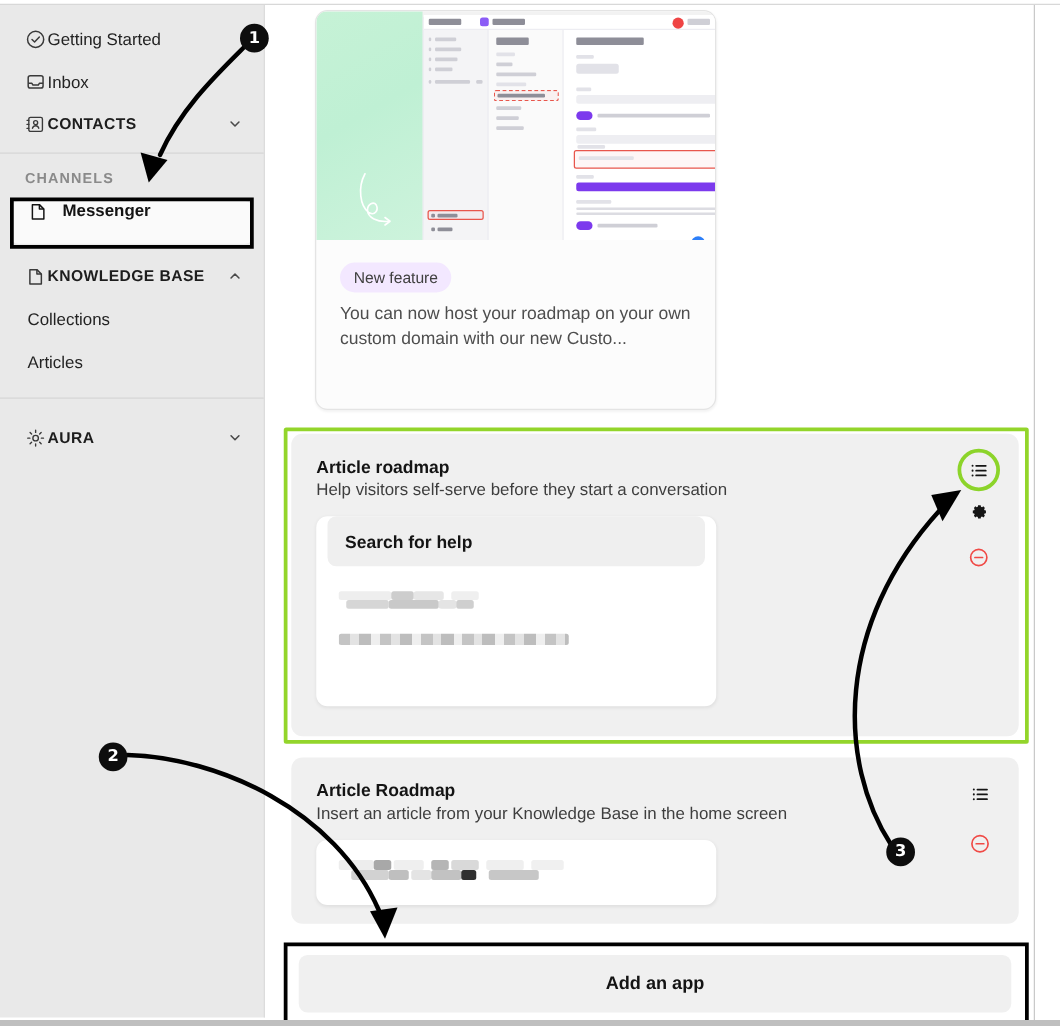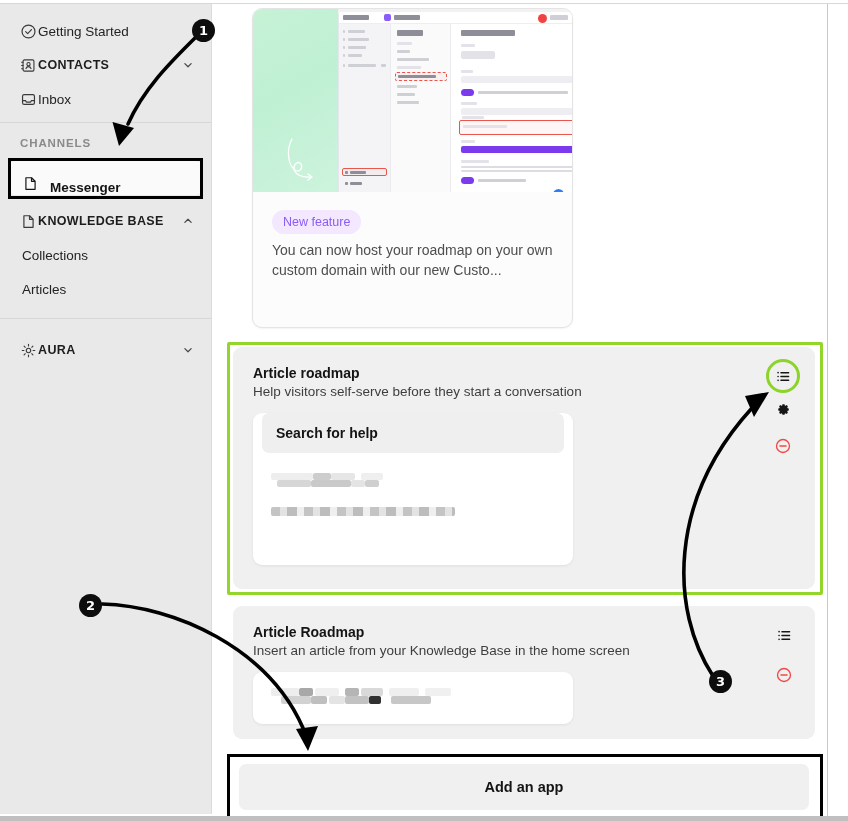--- a/index.html
+++ b/index.html
@@ -71,21 +71,21 @@
   .messenger-wrap {
     position: relative;
     margin: 4px 6px 0 6px;
     padding: 2px;
   }
   .messenger-hl {
     position: absolute; left: 2px; top: -1px; right: 2px; bottom: -2px;
     border: 3px solid #000; pointer-events: none;
   }
   .messenger-row {
-    display: flex; align-items: flex-end; gap: 11px;
+    display: flex; align-items: flex-start; gap: 11px;
     height: 34px; padding: 0 12px 0 14px;
     background: #fafafa; border-radius: 7px;
     font-weight: 700; font-size: 13.5px; color: #141414;
     cursor: pointer;
   }
 
   
   .main {
     position: absolute; left: 213px; top: 4px;
     width: 615px; height: 812px;
@@ -144,21 +144,21 @@
     position: absolute; width: 9px; height: 9px; border-radius: 50%; background: #ef4444;
   }
   .mini-chat {
     position: absolute; width: 11px; height: 11px; border-radius: 50%; background: #2d7ff9;
   }
   .squiggle { position: absolute; color: #ffffff; }
 
   .news-body { padding: 18px 19px 0 19px; }
   .badge-new {
     display: inline-block;
-    background: #f3e8ff; color: #8b5cf6;
+    background: #f3e8ff; color: #404040;
     font-size: 12.5px; font-weight: 500;
     padding: 5px 11px; border-radius: 13px;
   }
   .news-title {
     margin-top: 15px;
     font-size: 15.5px; font-weight: 700; color: #141414; line-height: 1.25;
   }
   .news-desc {
     margin-top: 6px;
     font-size: 14px; color: #4e4e4e; line-height: 1.45;
@@ -260,43 +260,43 @@
         <svg viewBox="0 0 20 20" width="17" height="17" fill="none" stroke="currentColor" stroke-width="1.4">
           <circle cx="10" cy="10" r="7.6"></circle>
             <path d="M6.6 10.2l2.4 2.3 4.5-4.8" stroke-linecap="round" stroke-linejoin="round"></path>
         </svg>
       </span>
       <span class="lbl plain">Getting Started</span>
     </div>
 
     <div class="nav-row">
       <span class="ico">
+        <svg viewBox="0 0 20 20" width="17" height="17" fill="none" stroke="currentColor" stroke-width="1.4">
+          <rect x="3" y="4.2" width="14" height="11.6" rx="2"></rect>
+            <path d="M3 11.3h3.5l1 1.7h5l1-1.7H17" stroke-linejoin="round"></path>
+        </svg>
+      </span>
+      <span class="lbl plain">Inbox</span>
+    </div>
+
+    <div class="nav-row">
+      <span class="ico">
         <svg viewBox="0 0 20 20" width="17" height="17" fill="none" stroke="currentColor" stroke-width="1.3">
           <rect x="3.6" y="3.4" width="12.8" height="13.2" rx="1.6"></rect>
           <circle cx="10" cy="8.4" r="1.9"></circle>
             <path d="M7 13.6c.5-1.6 1.6-2.3 3-2.3s2.5.7 3 2.3" stroke-linecap="round"></path>
           <path d="M3.6 6.2H1.9M3.6 10H1.9M3.6 13.8H1.9" stroke-linecap="round"></path>
         </svg>
       </span>
       <span class="lbl caps">CONTACTS</span>
       <span class="chev">
         <svg viewBox="0 0 20 20" width="14" height="14" fill="none" stroke="currentColor" stroke-width="1.8">
           <path d="M5.5 8l4.5 4.5L14.5 8" stroke-linecap="round" stroke-linejoin="round"></path>
         </svg>
       </span>
-    </div>
-
-    <div class="nav-row">
-      <span class="ico">
-        <svg viewBox="0 0 20 20" width="17" height="17" fill="none" stroke="currentColor" stroke-width="1.4">
-          <rect x="3" y="4.2" width="14" height="11.6" rx="2"></rect>
-            <path d="M3 11.3h3.5l1 1.7h5l1-1.7H17" stroke-linejoin="round"></path>
-        </svg>
-      </span>
-      <span class="lbl plain">Inbox</span>
     </div>
 
     <div class="divider"></div>
 
     <div class="section-label">CHANNELS</div>
 
     <div class="messenger-wrap">
       <div class="messenger-row">
         <span class="ico">
           <svg viewBox="0 0 20 20" width="17" height="17" fill="none" stroke="currentColor" stroke-width="1.4">

